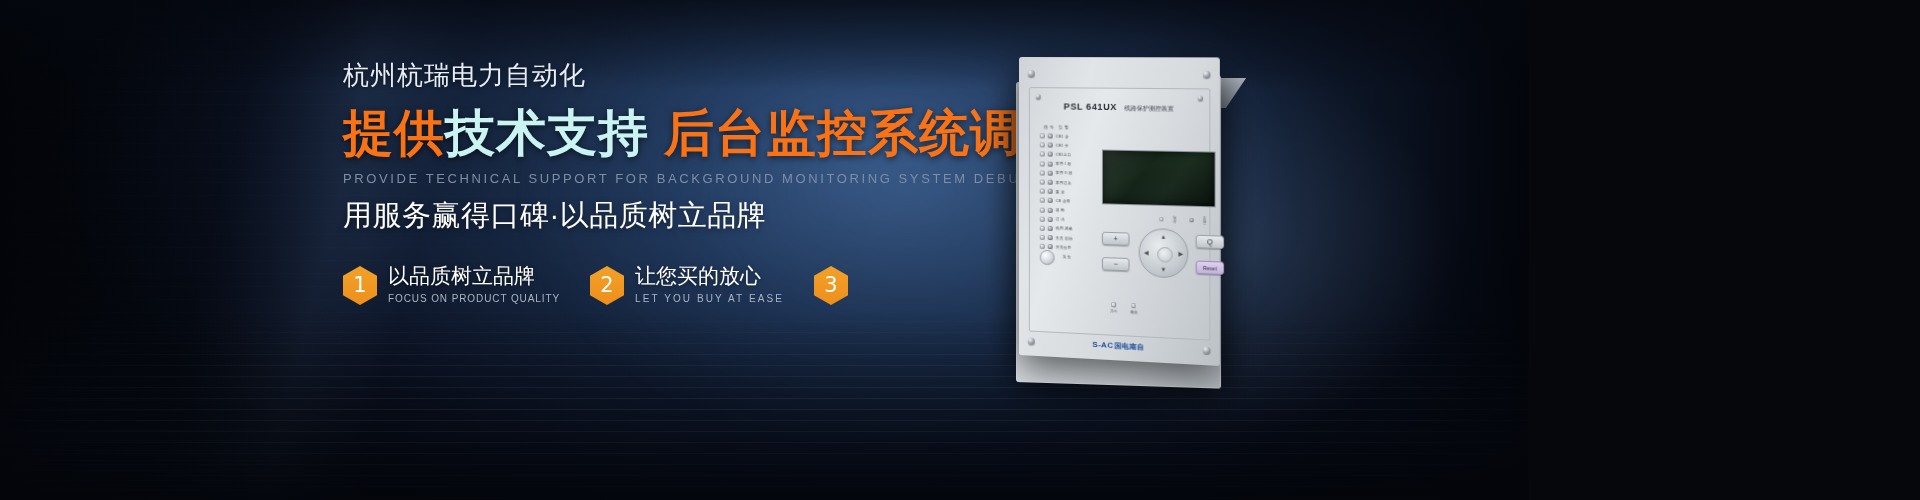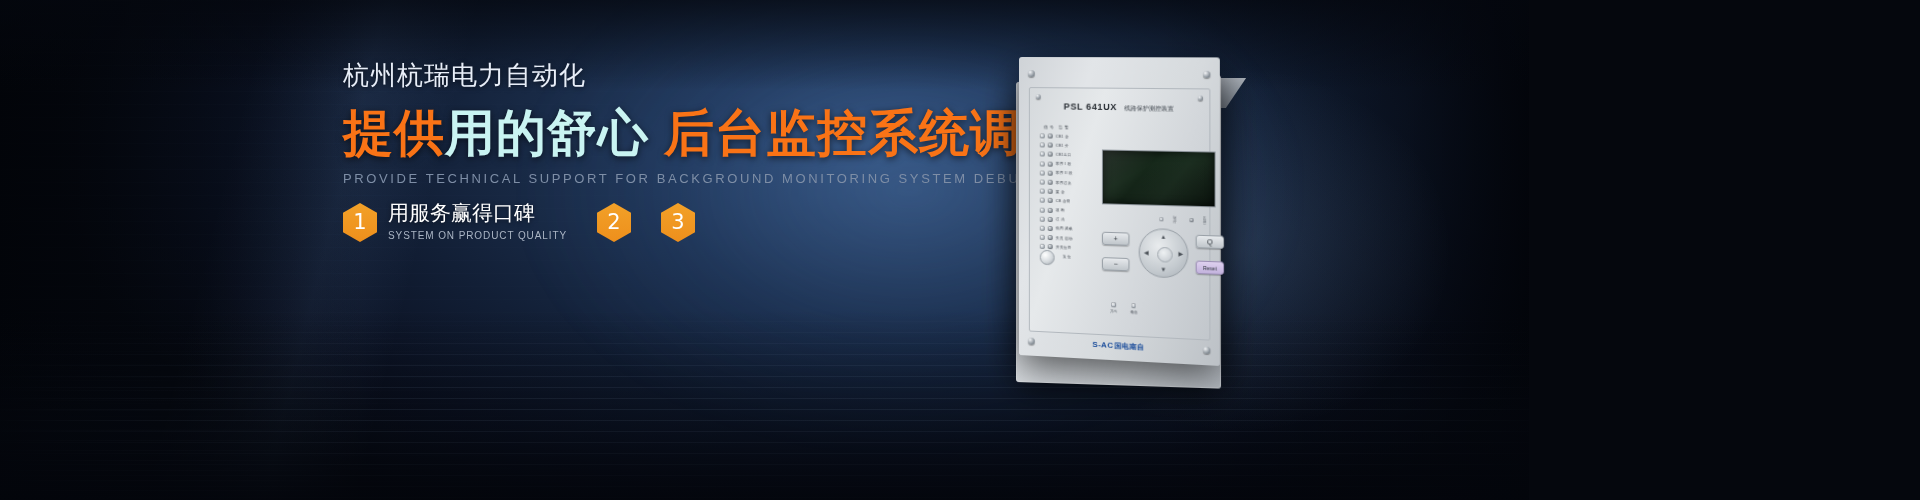--- a/index.html
+++ b/index.html
@@ -260,45 +260,50 @@
   <div class="bg-scan"></div>
   <div class="bg-scan-left"></div>
   <div class="bg-vignette"></div>
   <div class="bg-vignette2"></div>
 
   <div class="content">
 
     <div class="eyebrow">杭州杭瑞电力自动化</div>
 
     <div class="headline">
-      <span class="w">提供</span><span class="c">用的舒心</span><span class="w"> 后台监控系统调试</span>
+      <span class="w">提供</span><span class="c">技术支持</span><span class="w"> 后台监控系统调试</span>
     </div>
 
     <div class="sub-en">PROVIDE TECHNICAL SUPPORT FOR BACKGROUND MONITORING SYSTEM DEBUGGING</div>
 
+    <div class="tagline">用服务赢得口碑·以品质树立品牌</div>
 
     <div class="features">
 
       <div class="feature f1">
         <div class="hexwrap">
           <div class="hex">
             <span>1</span>
           </div>
         </div>
         <div class="ftext">
-          <div class="fcn">用服务赢得口碑</div>
-          <div class="fen">SYSTEM ON PRODUCT QUALITY</div>
+          <div class="fcn">以品质树立品牌</div>
+          <div class="fen">FOCUS ON PRODUCT QUALITY</div>
         </div>
       </div>
 
       <div class="feature f2">
         <div class="hexwrap">
           <div class="hex">
             <span>2</span>
           </div>
+        </div>
+        <div class="ftext">
+          <div class="fcn">让您买的放心</div>
+          <div class="fen">LET YOU BUY AT EASE</div>
         </div>
       </div>
 
       <div class="feature f3">
         <div class="hexwrap">
           <div class="hex">
             <span>3</span>
           </div>
         </div>
       </div>

